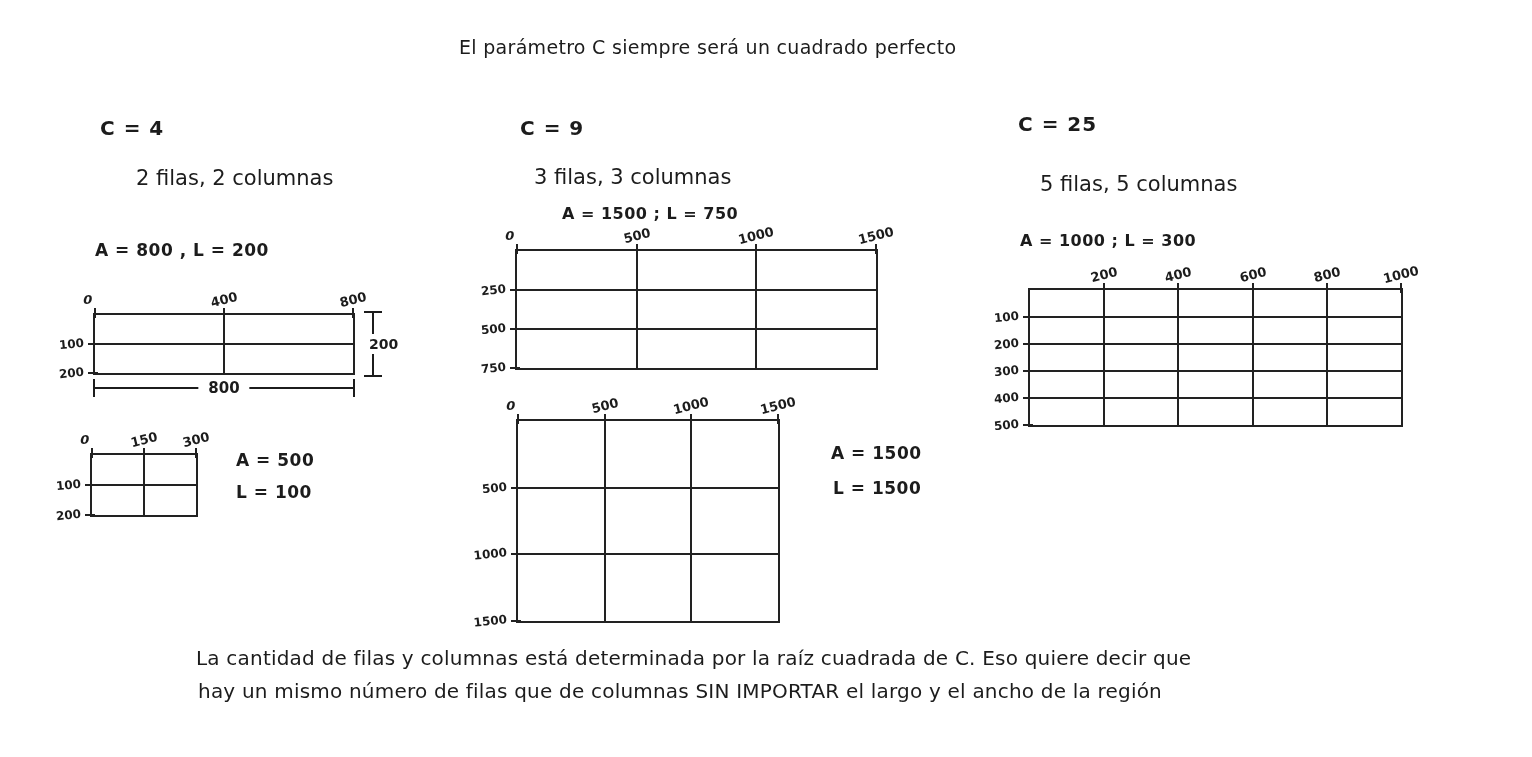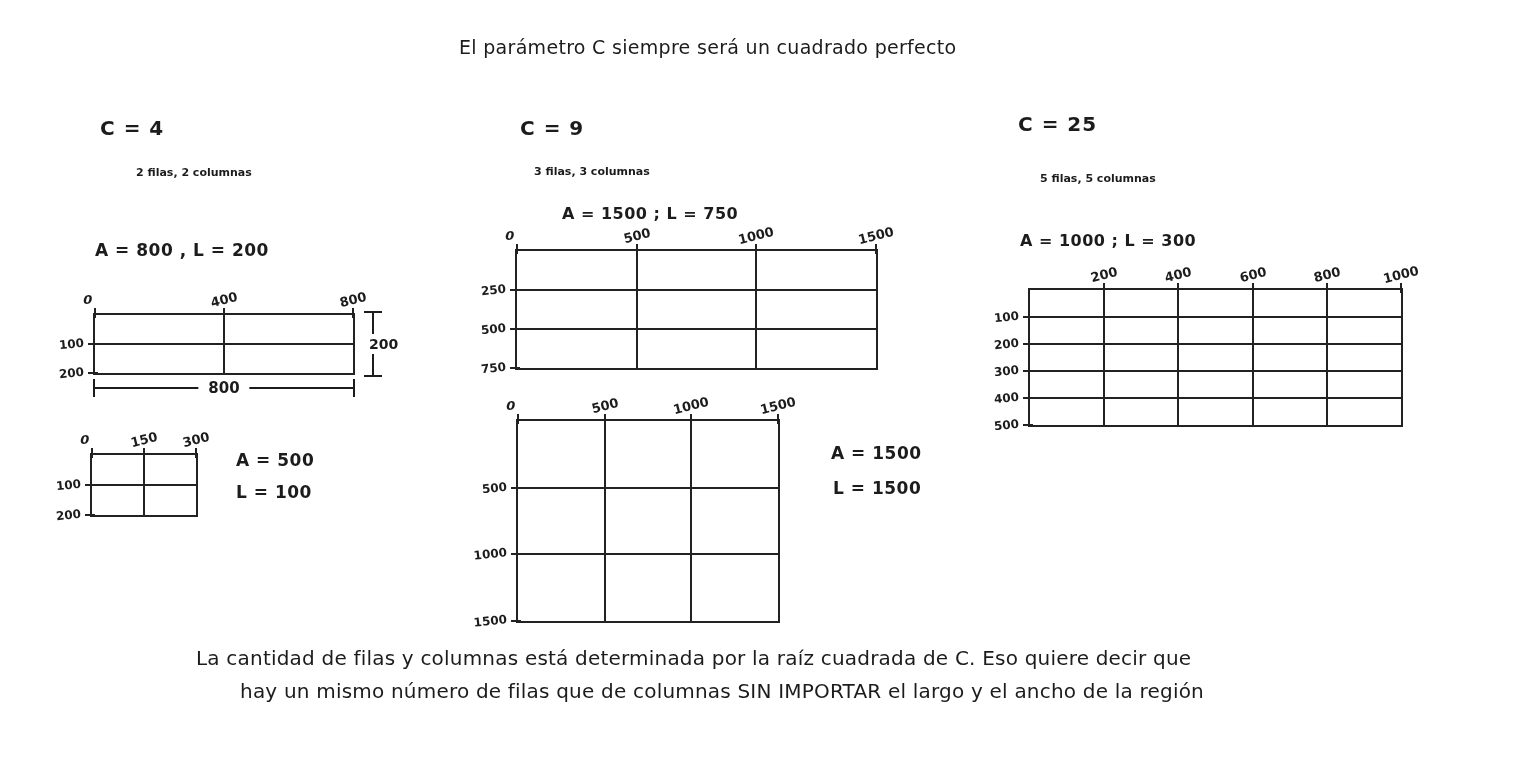--- a/index.html
+++ b/index.html
@@ -10,21 +10,21 @@
     font-family:"DejaVu Sans", sans-serif;
     color:#1c1c1c;
     overflow:hidden;
   }
   .txt{position:absolute;white-space:nowrap;}
   .title{
     position:absolute;left:425px;top:36px;
     font-size:19px;letter-spacing:0.3px;font-weight:500;margin-left:34px;
   }
   .c-label{font-size:20px;font-weight:600;letter-spacing:1px;}
-  .note{font-size:11px;font-weight:bold;}
+  .note{font-size:21px;}
   .dims{font-size:17px;font-weight:700;letter-spacing:0.5px;}
   .footer{font-size:20px;letter-spacing:0.2px;}
 
   
   .grid{
     position:absolute;
     border:2px solid #222;
     box-sizing:border-box;
   }
   .grid .vline{position:absolute;top:0;bottom:0;width:2px;background:#222;transform:translateX(-1px);}
@@ -193,15 +193,15 @@
       <i class="lmark" style="top: 40%;"></i>
       <span class="ltick" style="top: 60%;">300</span>
       <i class="lmark" style="top: 60%;"></i>
       <span class="ltick" style="top: 80%;">400</span>
       <i class="lmark" style="top: 80%;"></i>
       <span class="ltick" style="top: 100%;">500</span>
       <i class="lmark" style="top: 100%;"></i>
     </div>
 
   <div class="txt footer" style="left:196px;top:646px;">La cantidad de filas y columnas está determinada por la raíz cuadrada de C. Eso quiere decir que</div>
-  <div class="txt footer" style="left:198px;top:679px;margin-left:42px;">hay un mismo número de filas que de columnas SIN IMPORTAR el largo y el ancho de la región</div>
+  <div class="txt footer" style="left:198px;top:679px;">hay un mismo número de filas que de columnas SIN IMPORTAR el largo y el ancho de la región</div>
 
 </div>
 
 </body></html>

